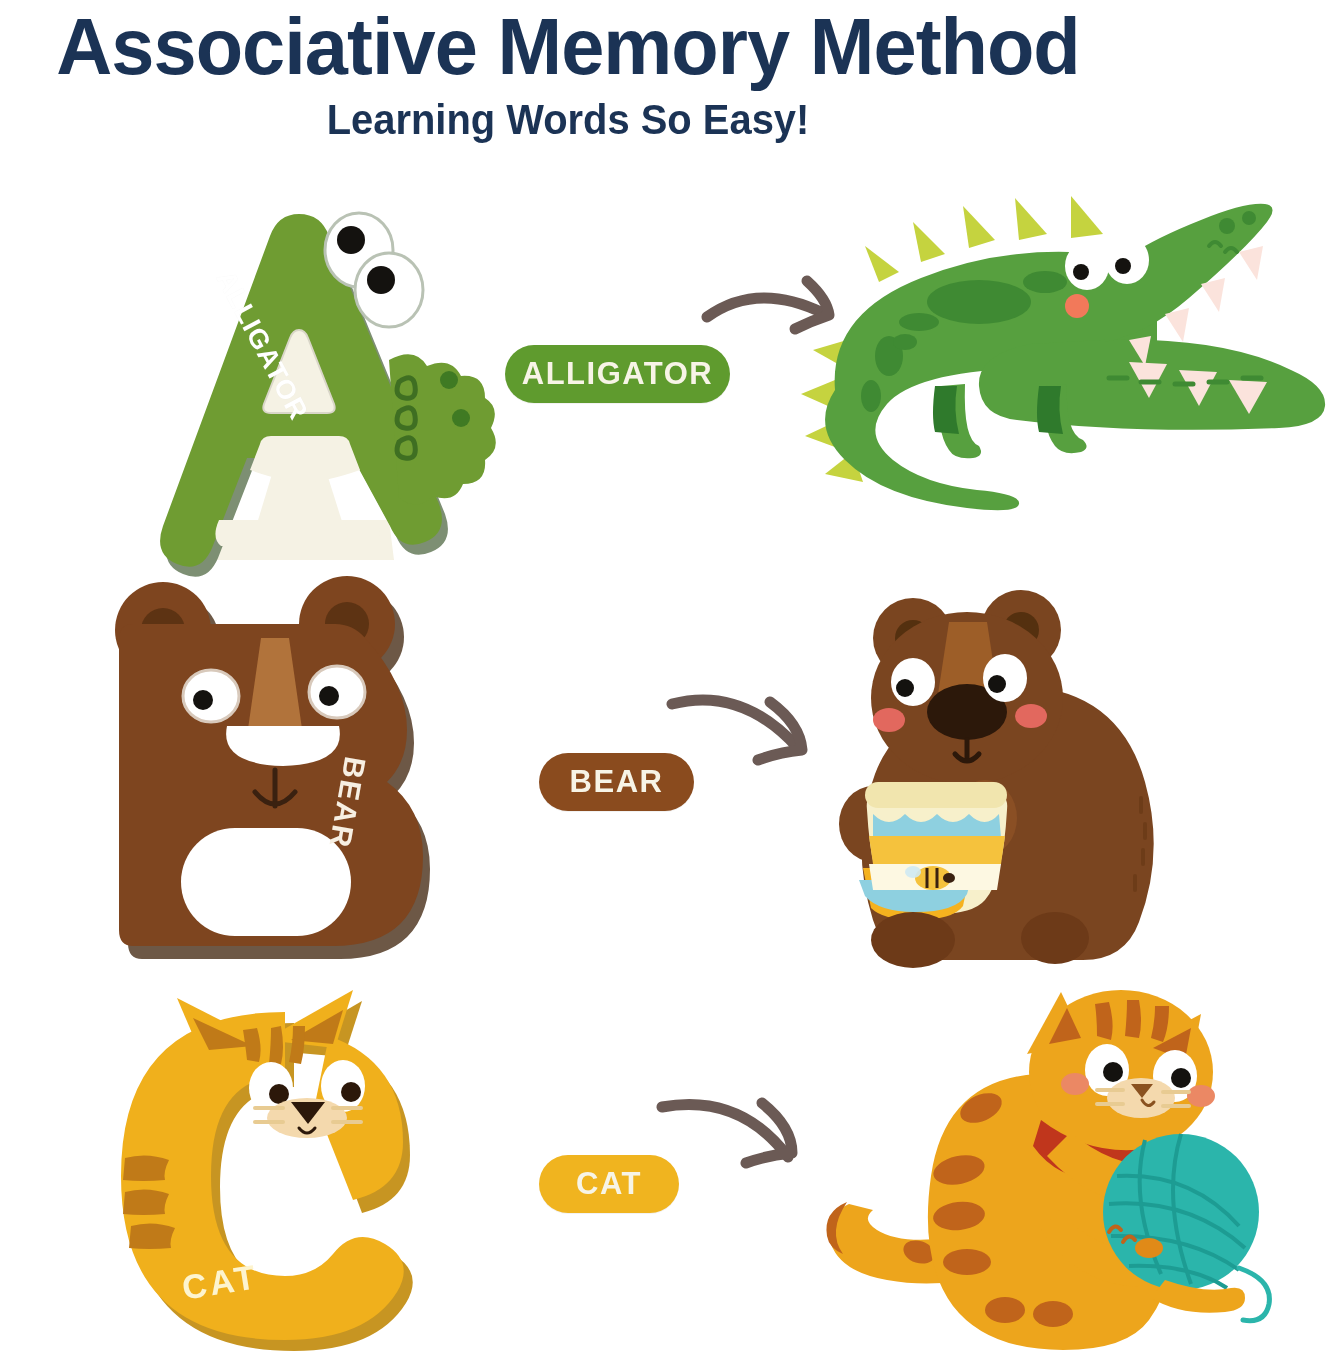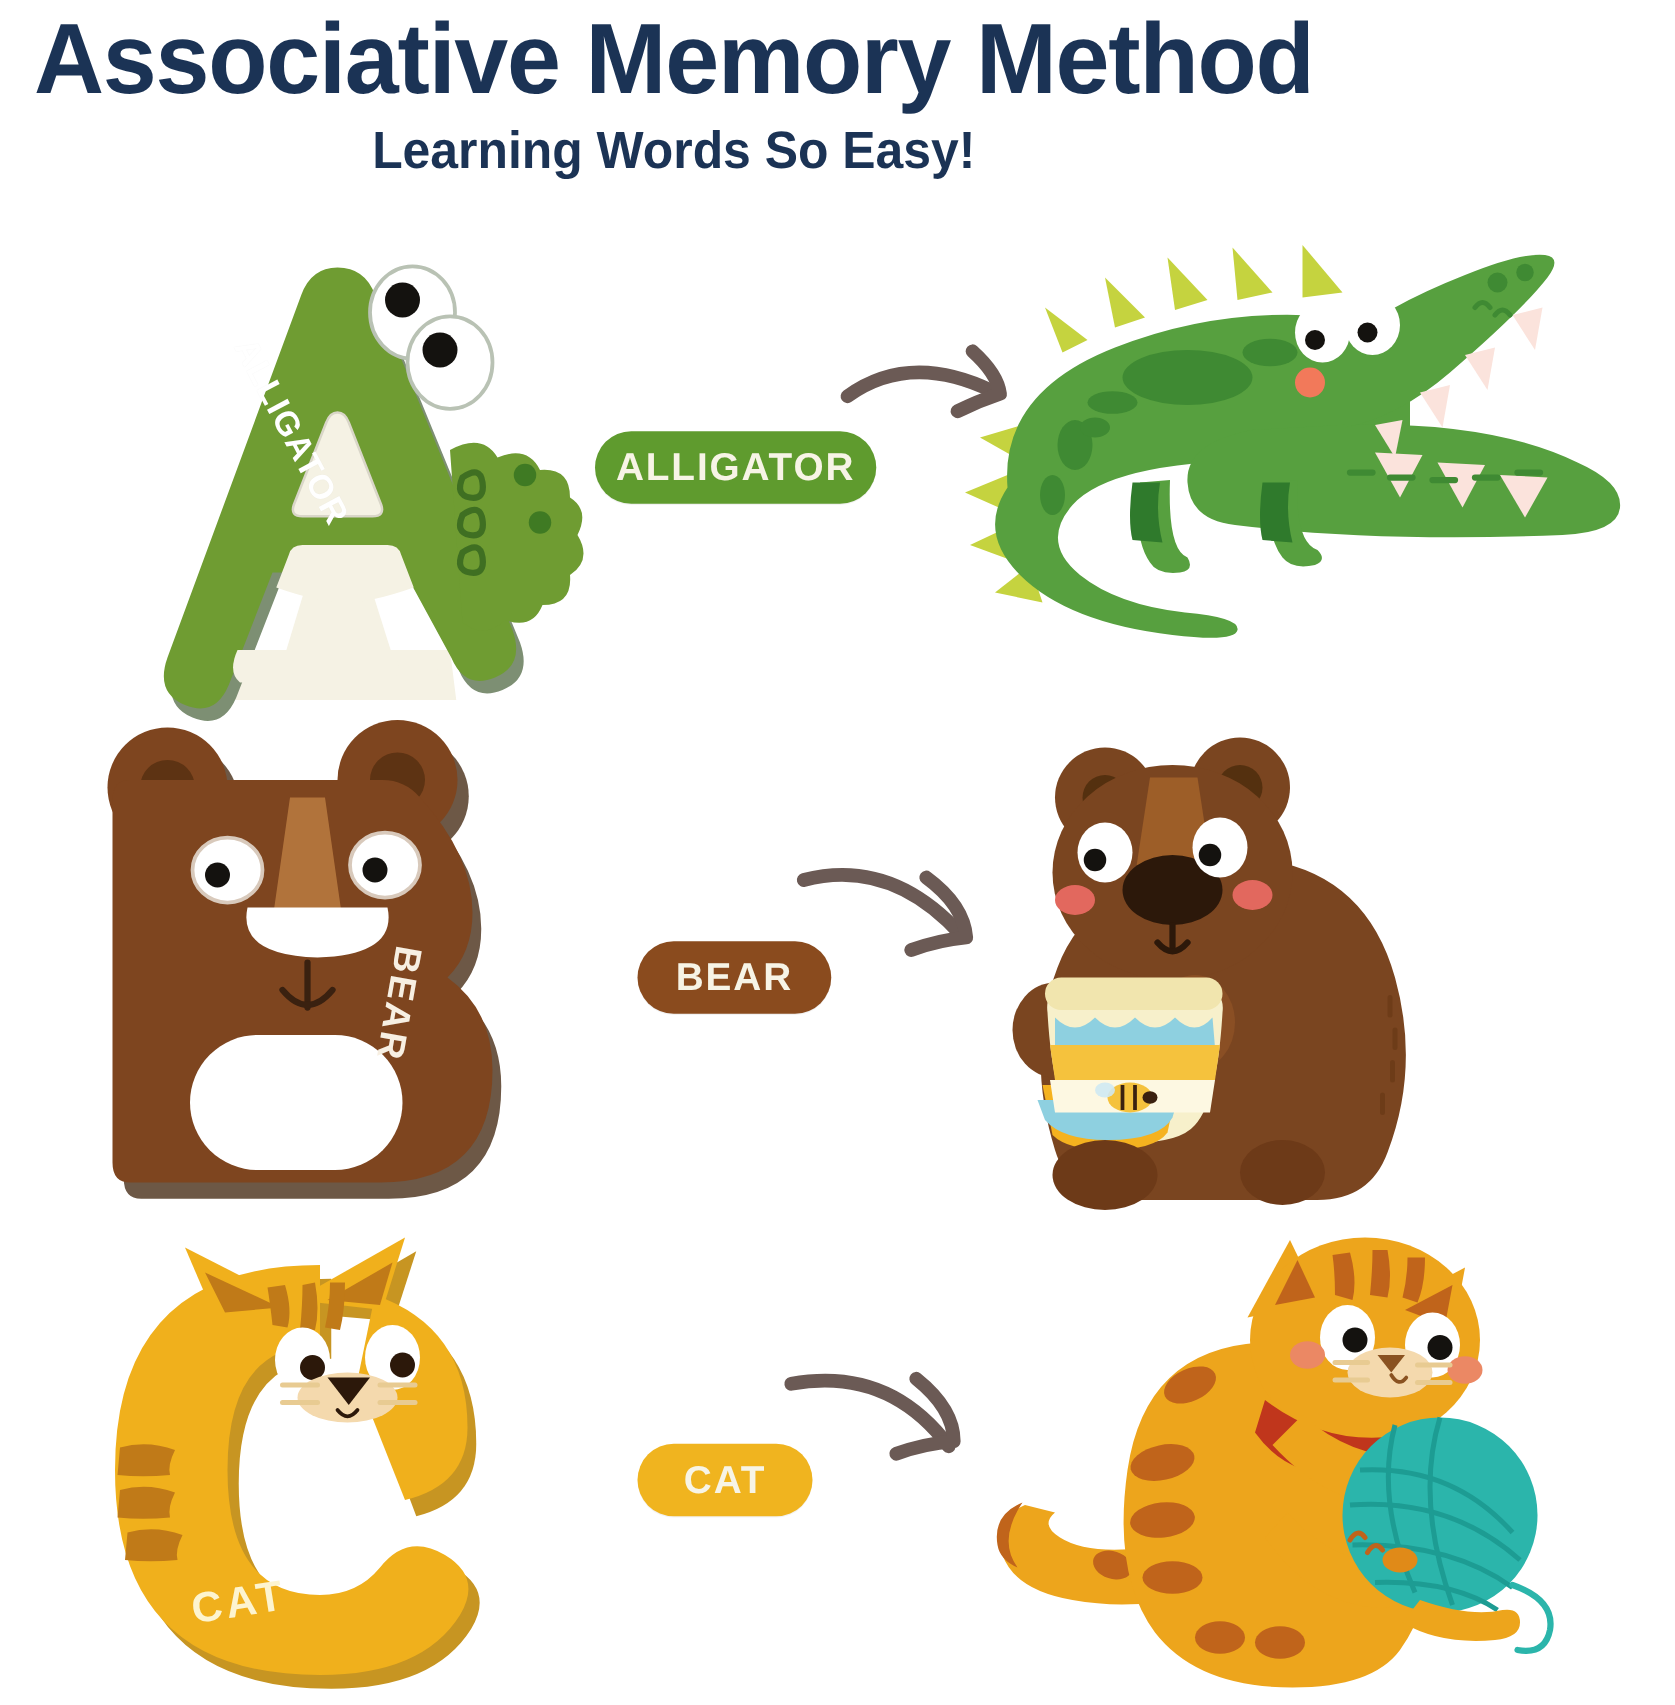--- a/index.html
+++ b/index.html
@@ -3,21 +3,21 @@
 <meta charset="utf-8">
 <style>
   html,body{margin:0;padding:0;}
   body{
     width:1340px;height:1364px;
     background:#ffffff;
     font-family:"Liberation Sans", sans-serif;
     overflow:hidden;
     position:relative;
   }
-  .page{position:relative;width:1078px;height:1364px;}
+  .page{position:relative;width:1078px;height:1364px;margin-left:29px;}
 
   
   .header{padding-top:6px;text-align:center;}
   .title{
     font-family:"Liberation Sans Narrow","Liberation Sans",sans-serif;
     font-weight:bold;
     font-size:80px;
     letter-spacing:-1px;
     color:#1b3355;
     line-height:1.02;

